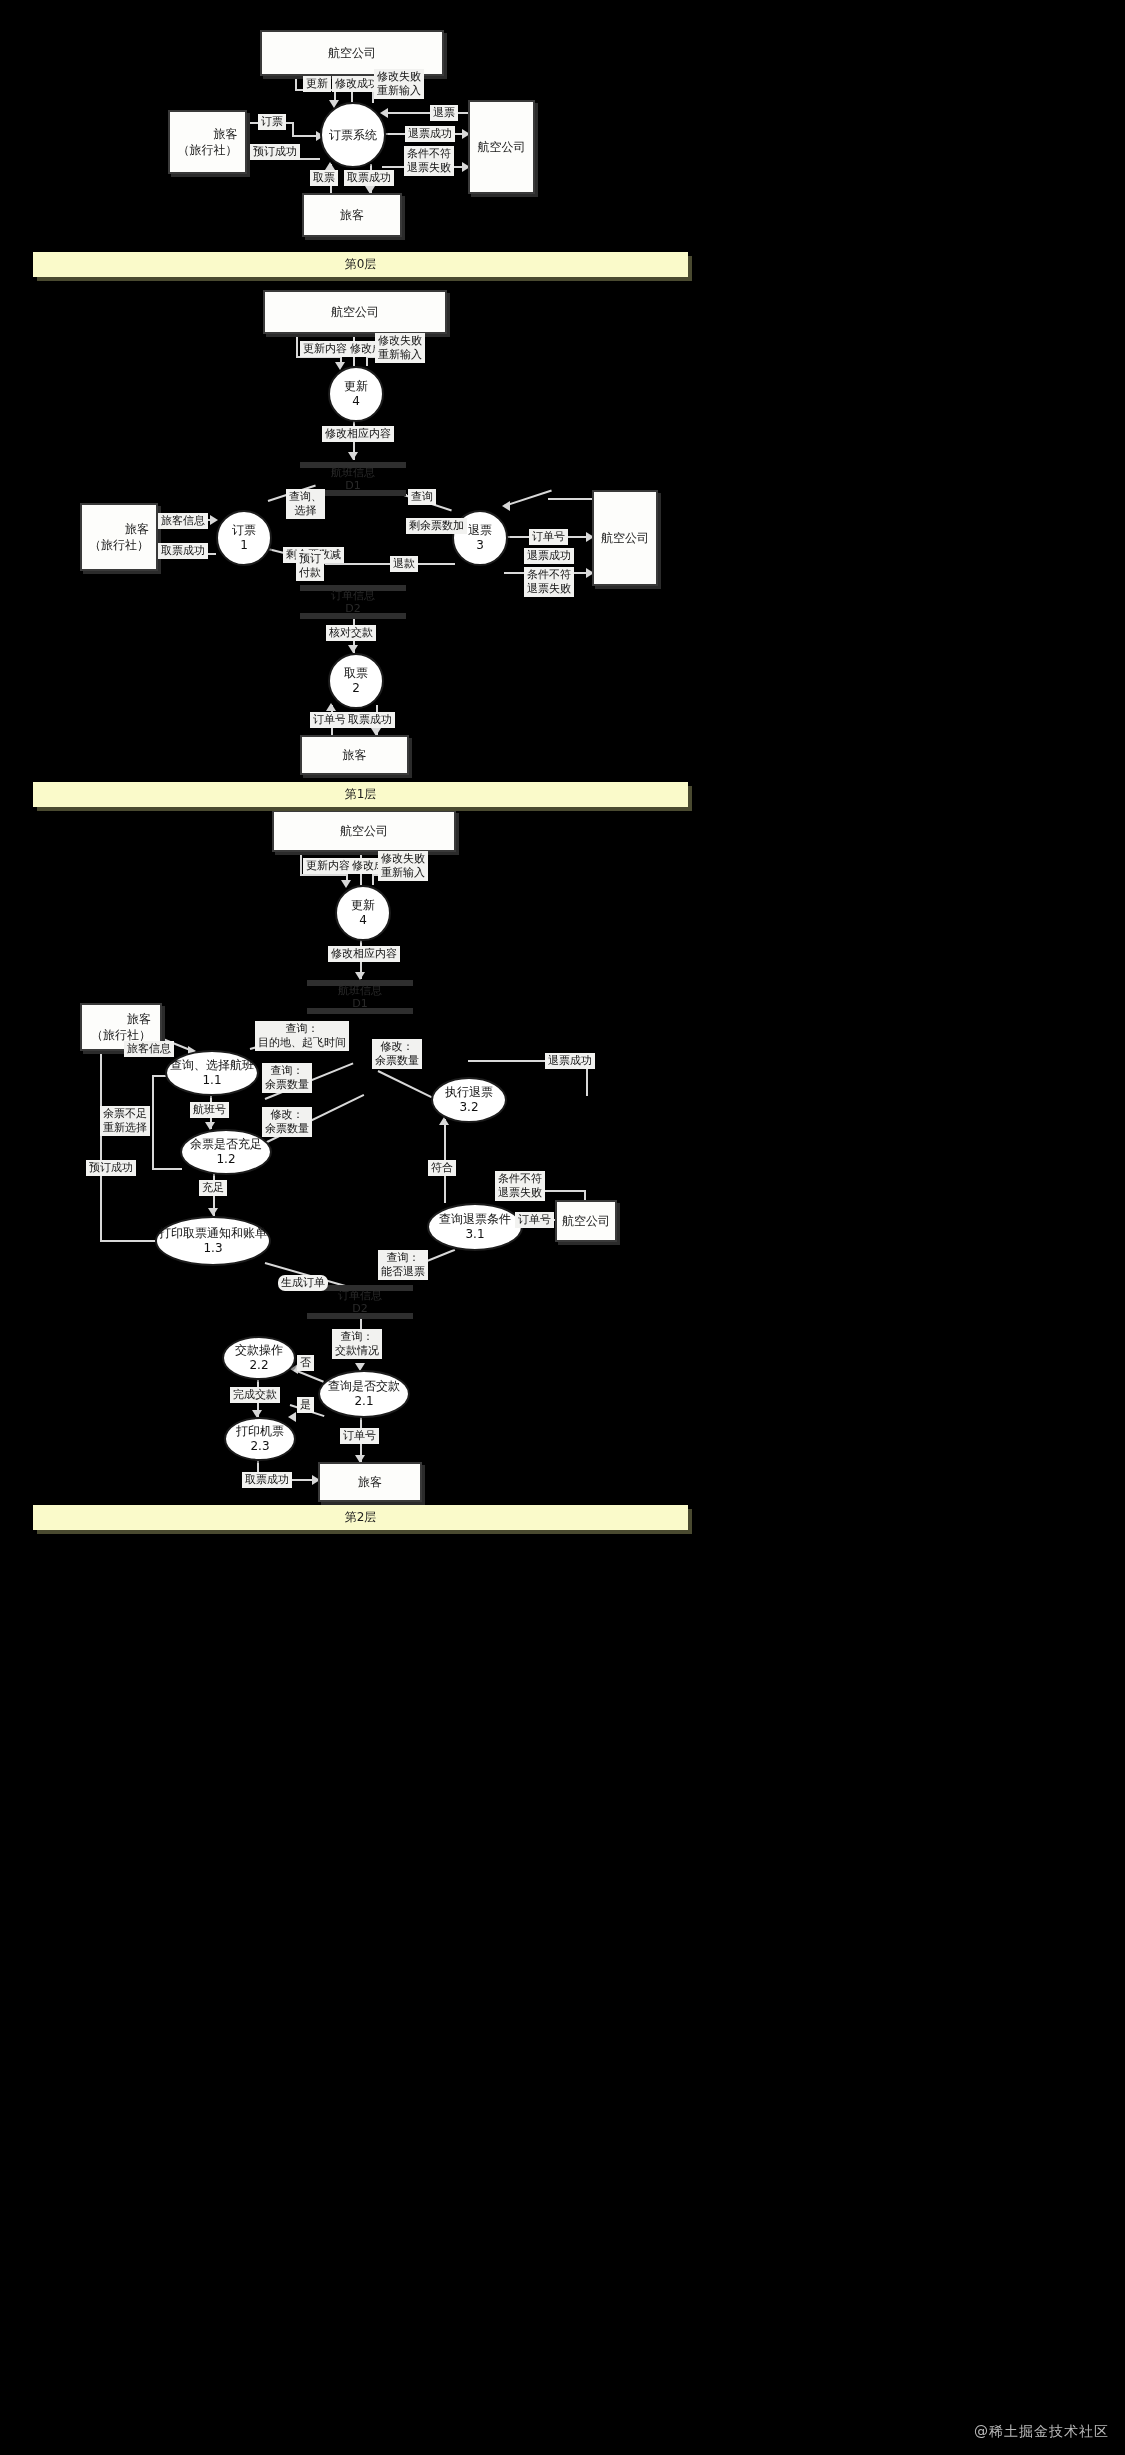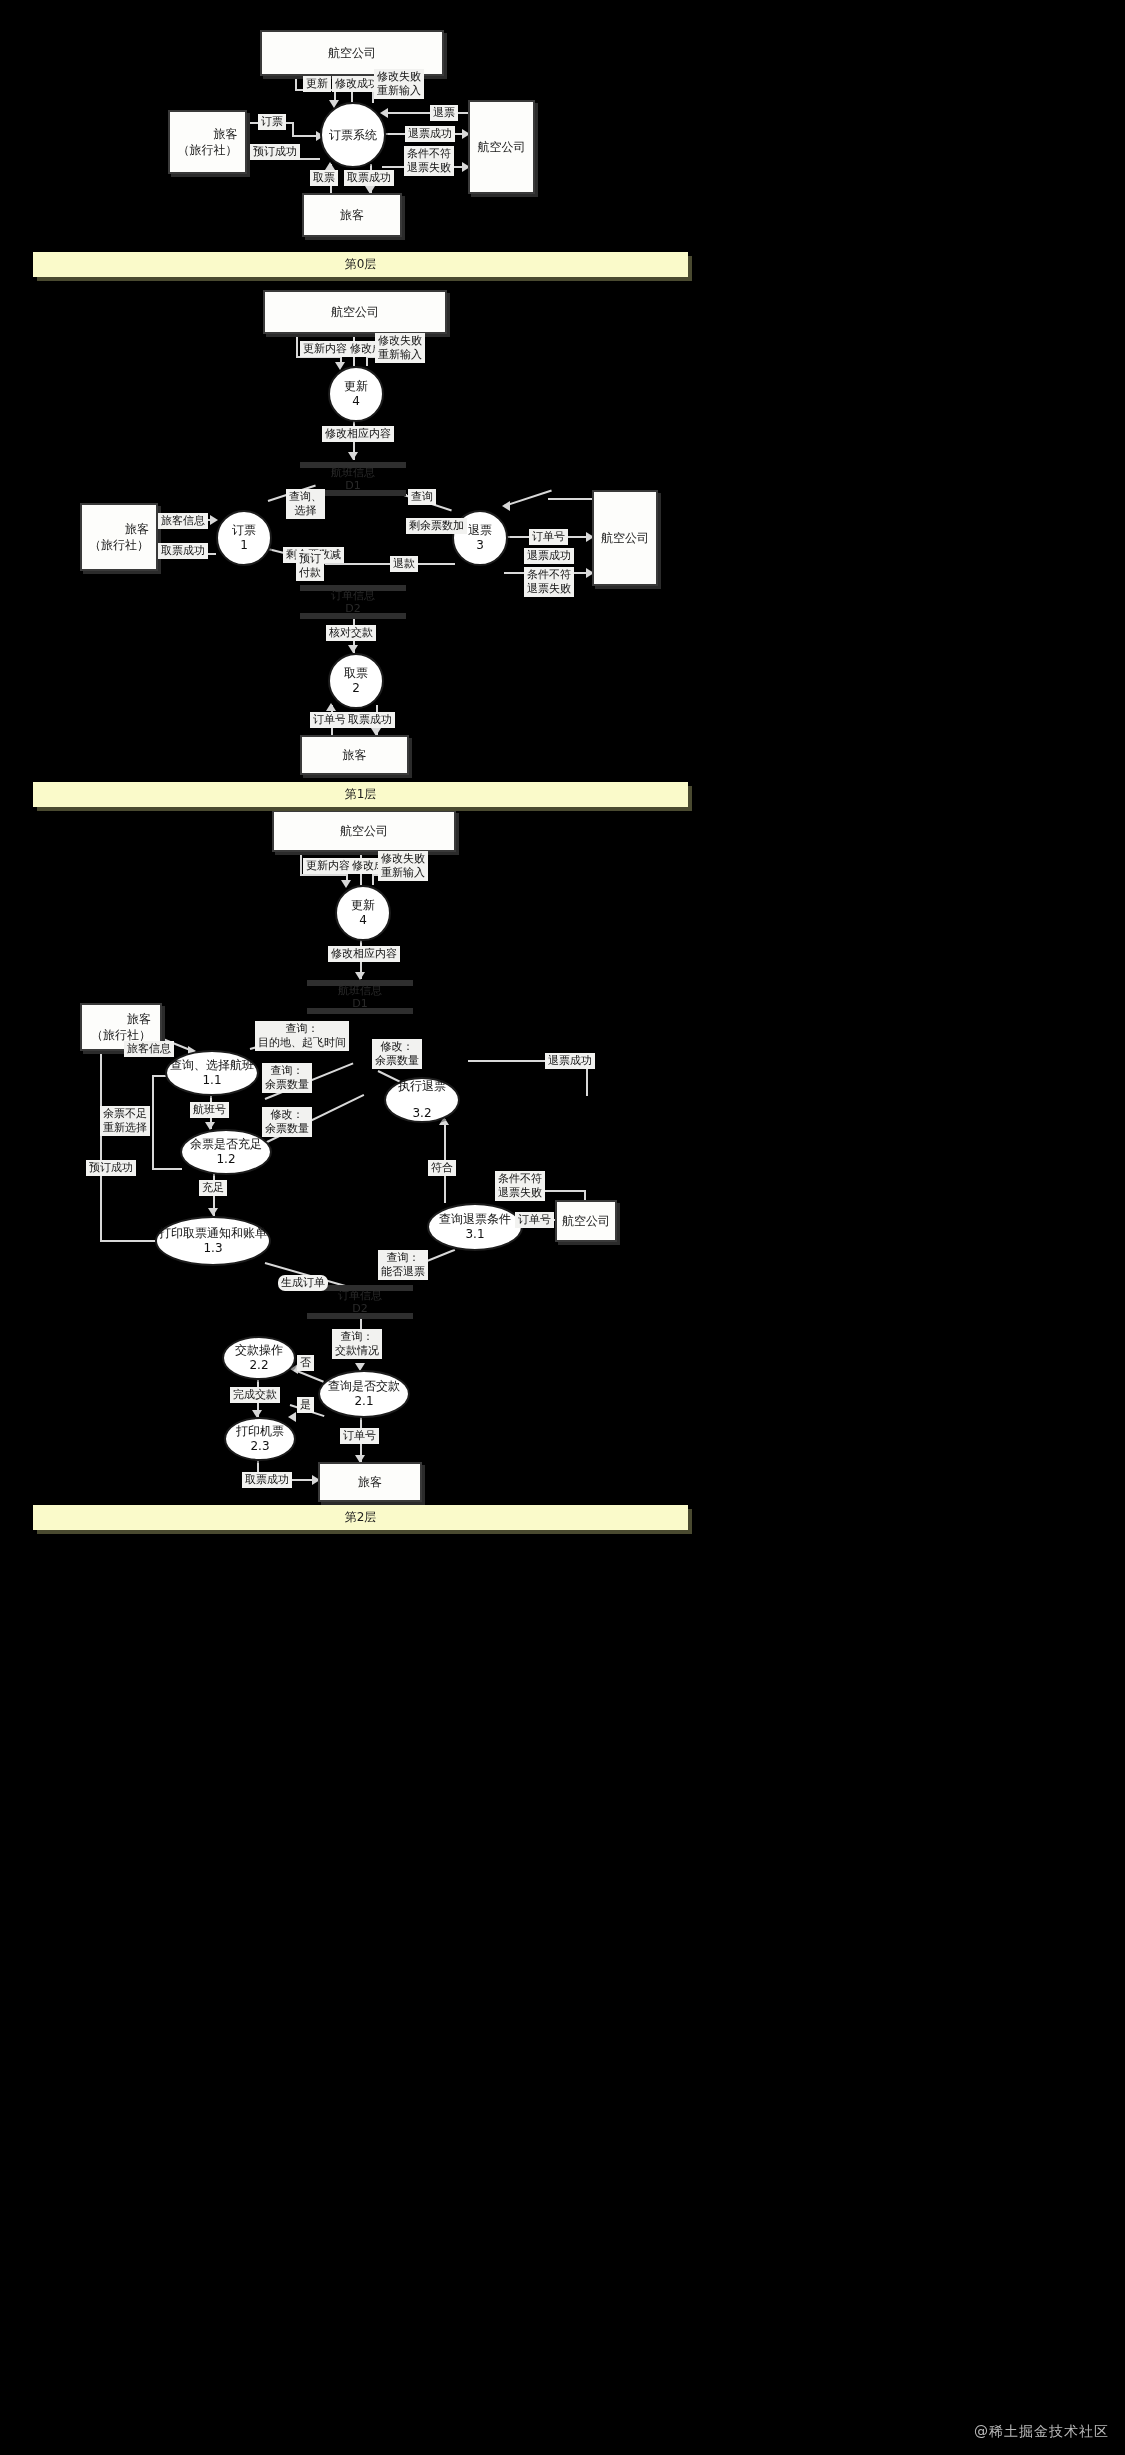--- a/index.html
+++ b/index.html
@@ -292,21 +292,21 @@
   <div class="proc" style="left:180px;top:1129px;width:88px;height:42px;">
     <span>余票是否充足</span>
     <span class="num">1.2</span>
   </div>
 
   <div class="proc" style="left:155px;top:1216px;width:112px;height:46px;">
     <span>打印取票通知和账单</span>
     <span class="num">1.3</span>
   </div>
 
-  <div class="proc" style="left:384px;top:1077px;width:72px;height:42px;justify-content:space-between;">
+  <div class="proc" style="left:431px;top:1077px;width:72px;height:42px;">
     <span>执行退票</span>
     <span class="num">3.2</span>
   </div>
 
   <div class="proc" style="left:427px;top:1203px;width:92px;height:44px;">
     <span>查询退票条件</span>
     <span class="num">3.1</span>
   </div>
 
   <div class="ext" style="left:555px;top:1200px;width:58px;height:38px;">航空公司</div>

